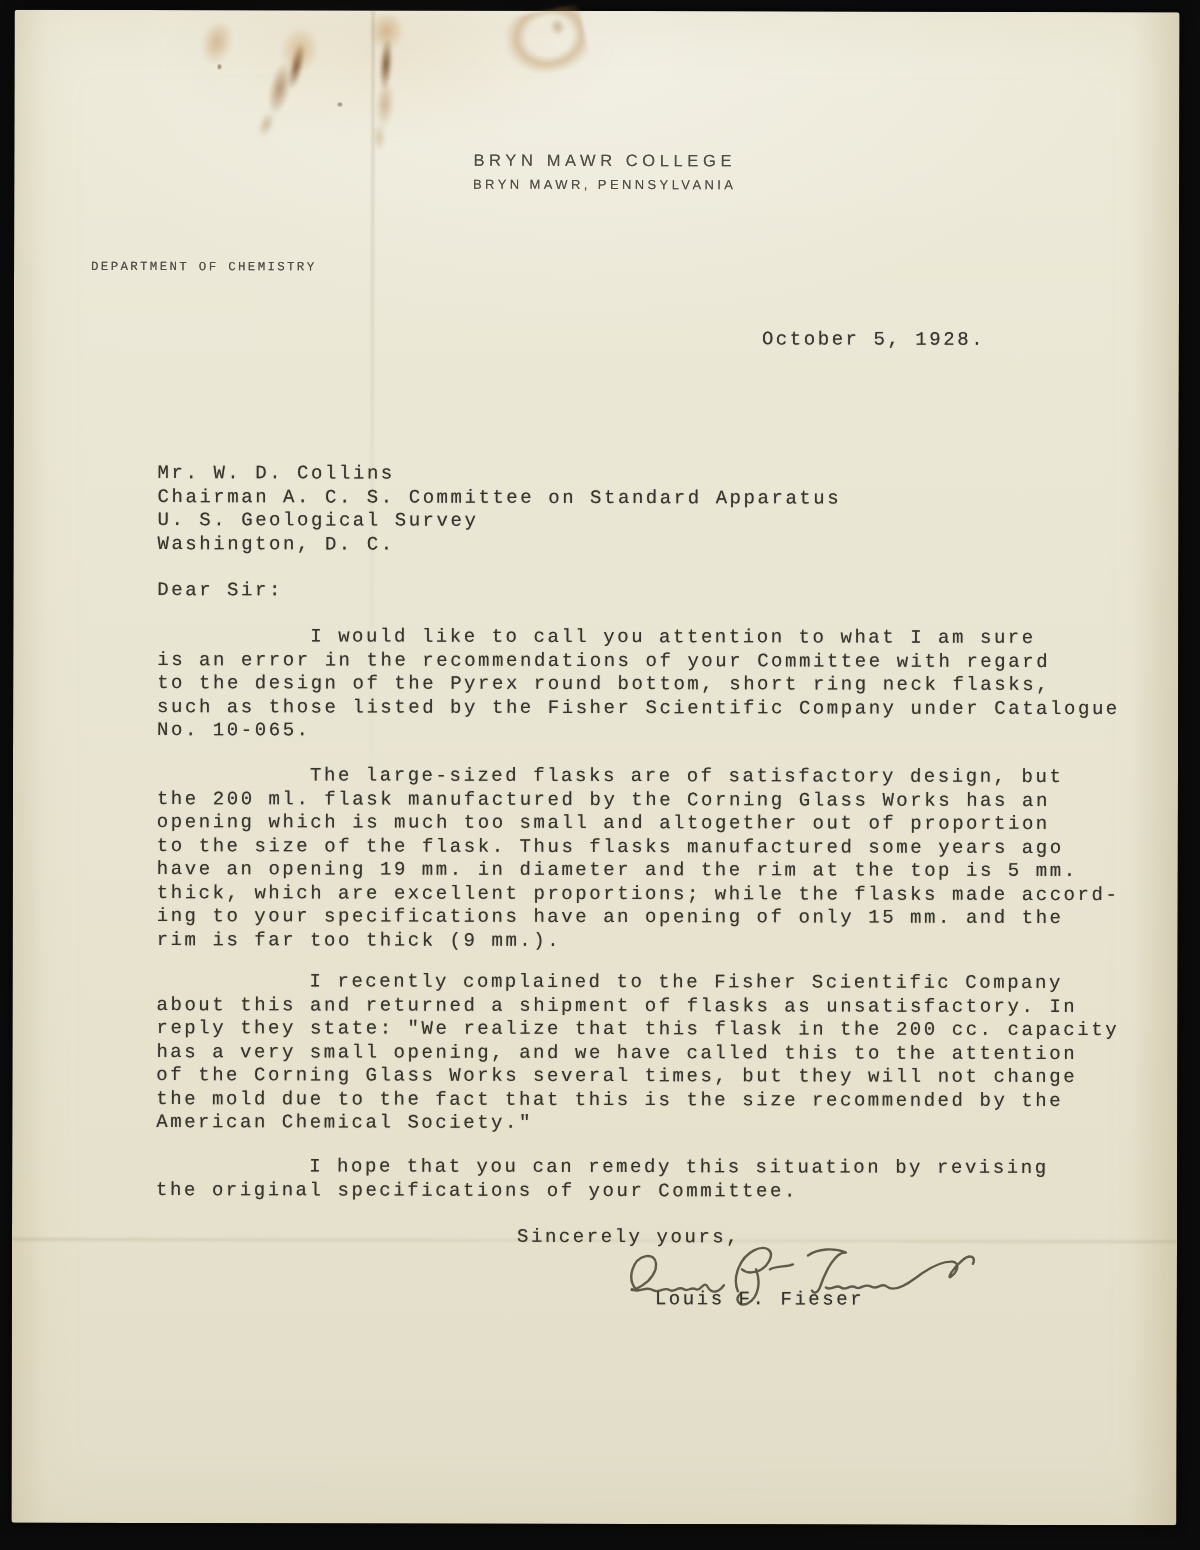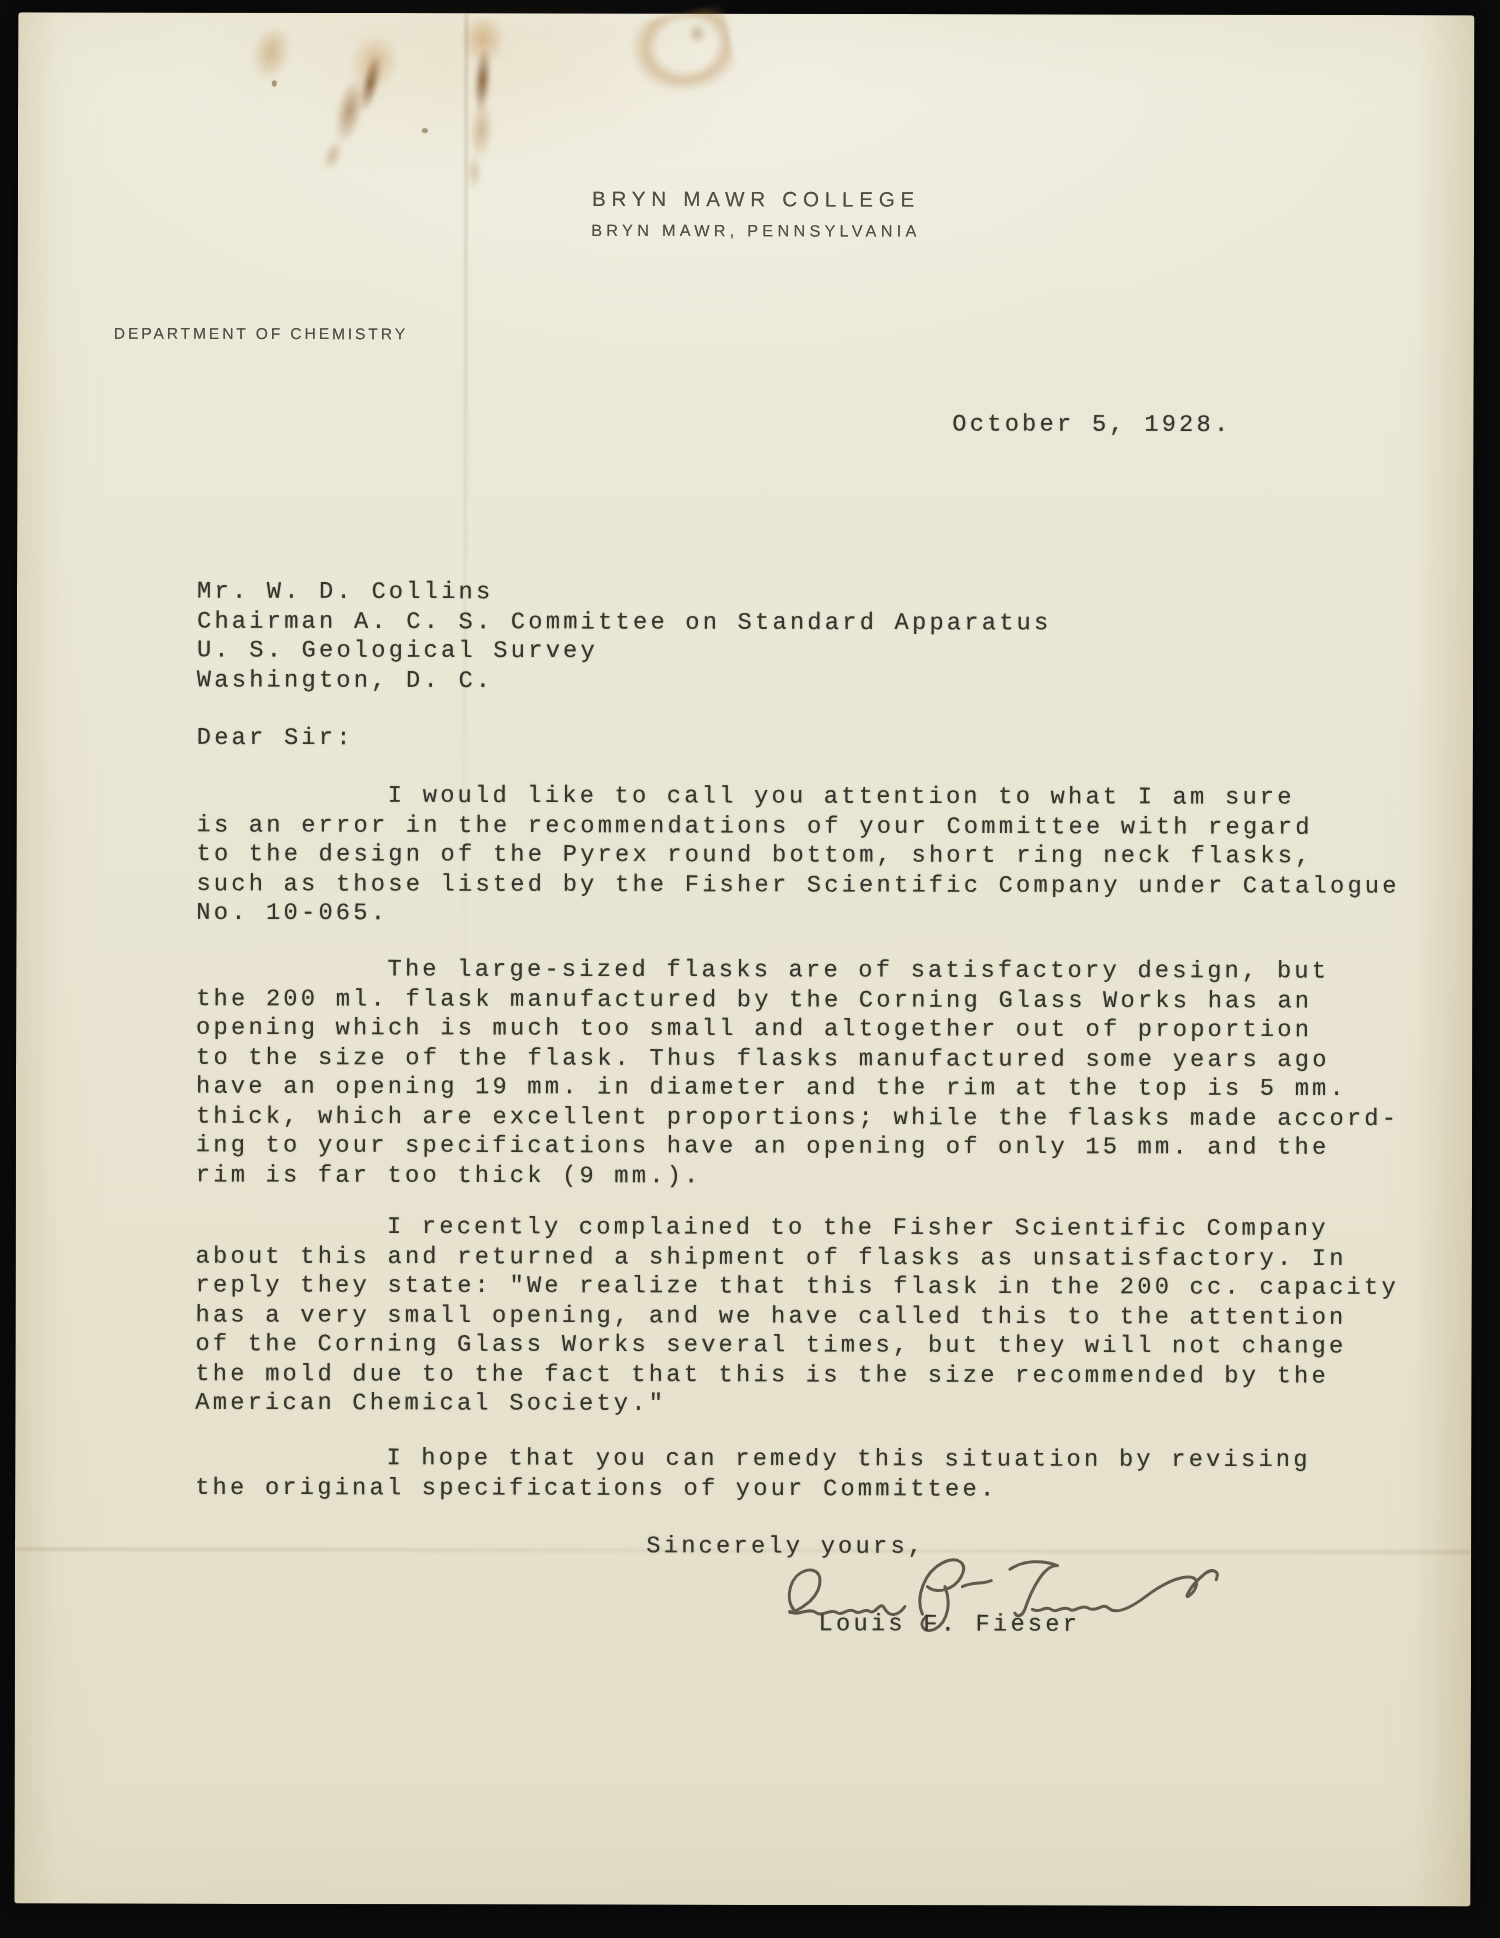--- a/index.html
+++ b/index.html
@@ -27,21 +27,21 @@
     text-shadow:0 0 1px rgba(54,52,44,0.55);
   }
   .para{text-indent:153px;}
   .lh{
     position:absolute;color:#504d45;
     text-shadow:0 0 0.5px rgba(80,77,70,0.65);
     white-space:nowrap;
   }
   #lh-college{top:140px;left:0;width:100%;text-align:center;font-size:16.5px;letter-spacing:4.6px;padding-left:16px;box-sizing:border-box;}
   #lh-location{top:166px;left:0;width:100%;text-align:center;font-size:13px;letter-spacing:3.4px;padding-left:16px;box-sizing:border-box;}
-  #lh-dept{top:250px;left:77px;font-size:12.5px;letter-spacing:2.3px;}
+  #lh-dept{top:250px;left:77px;font-size:12.5px;letter-spacing:2.3px;font-family:Liberation Mono, monospace;}
   #date-line{top:317px;left:748px;}
   #recipient{top:452px;left:144px;}
   #salutation{top:569px;left:144px;}
   #p1{top:615px;left:144px;}
   #p2{top:754px;left:144px;}
   #p3{top:960px;left:144px;}
   #p4{top:1145px;left:144px;}
   #closing{top:1215px;left:505px;}
   #typed-name{top:1277px;left:643px;}
   #sig-svg{position:absolute;left:608px;top:1228px;}

